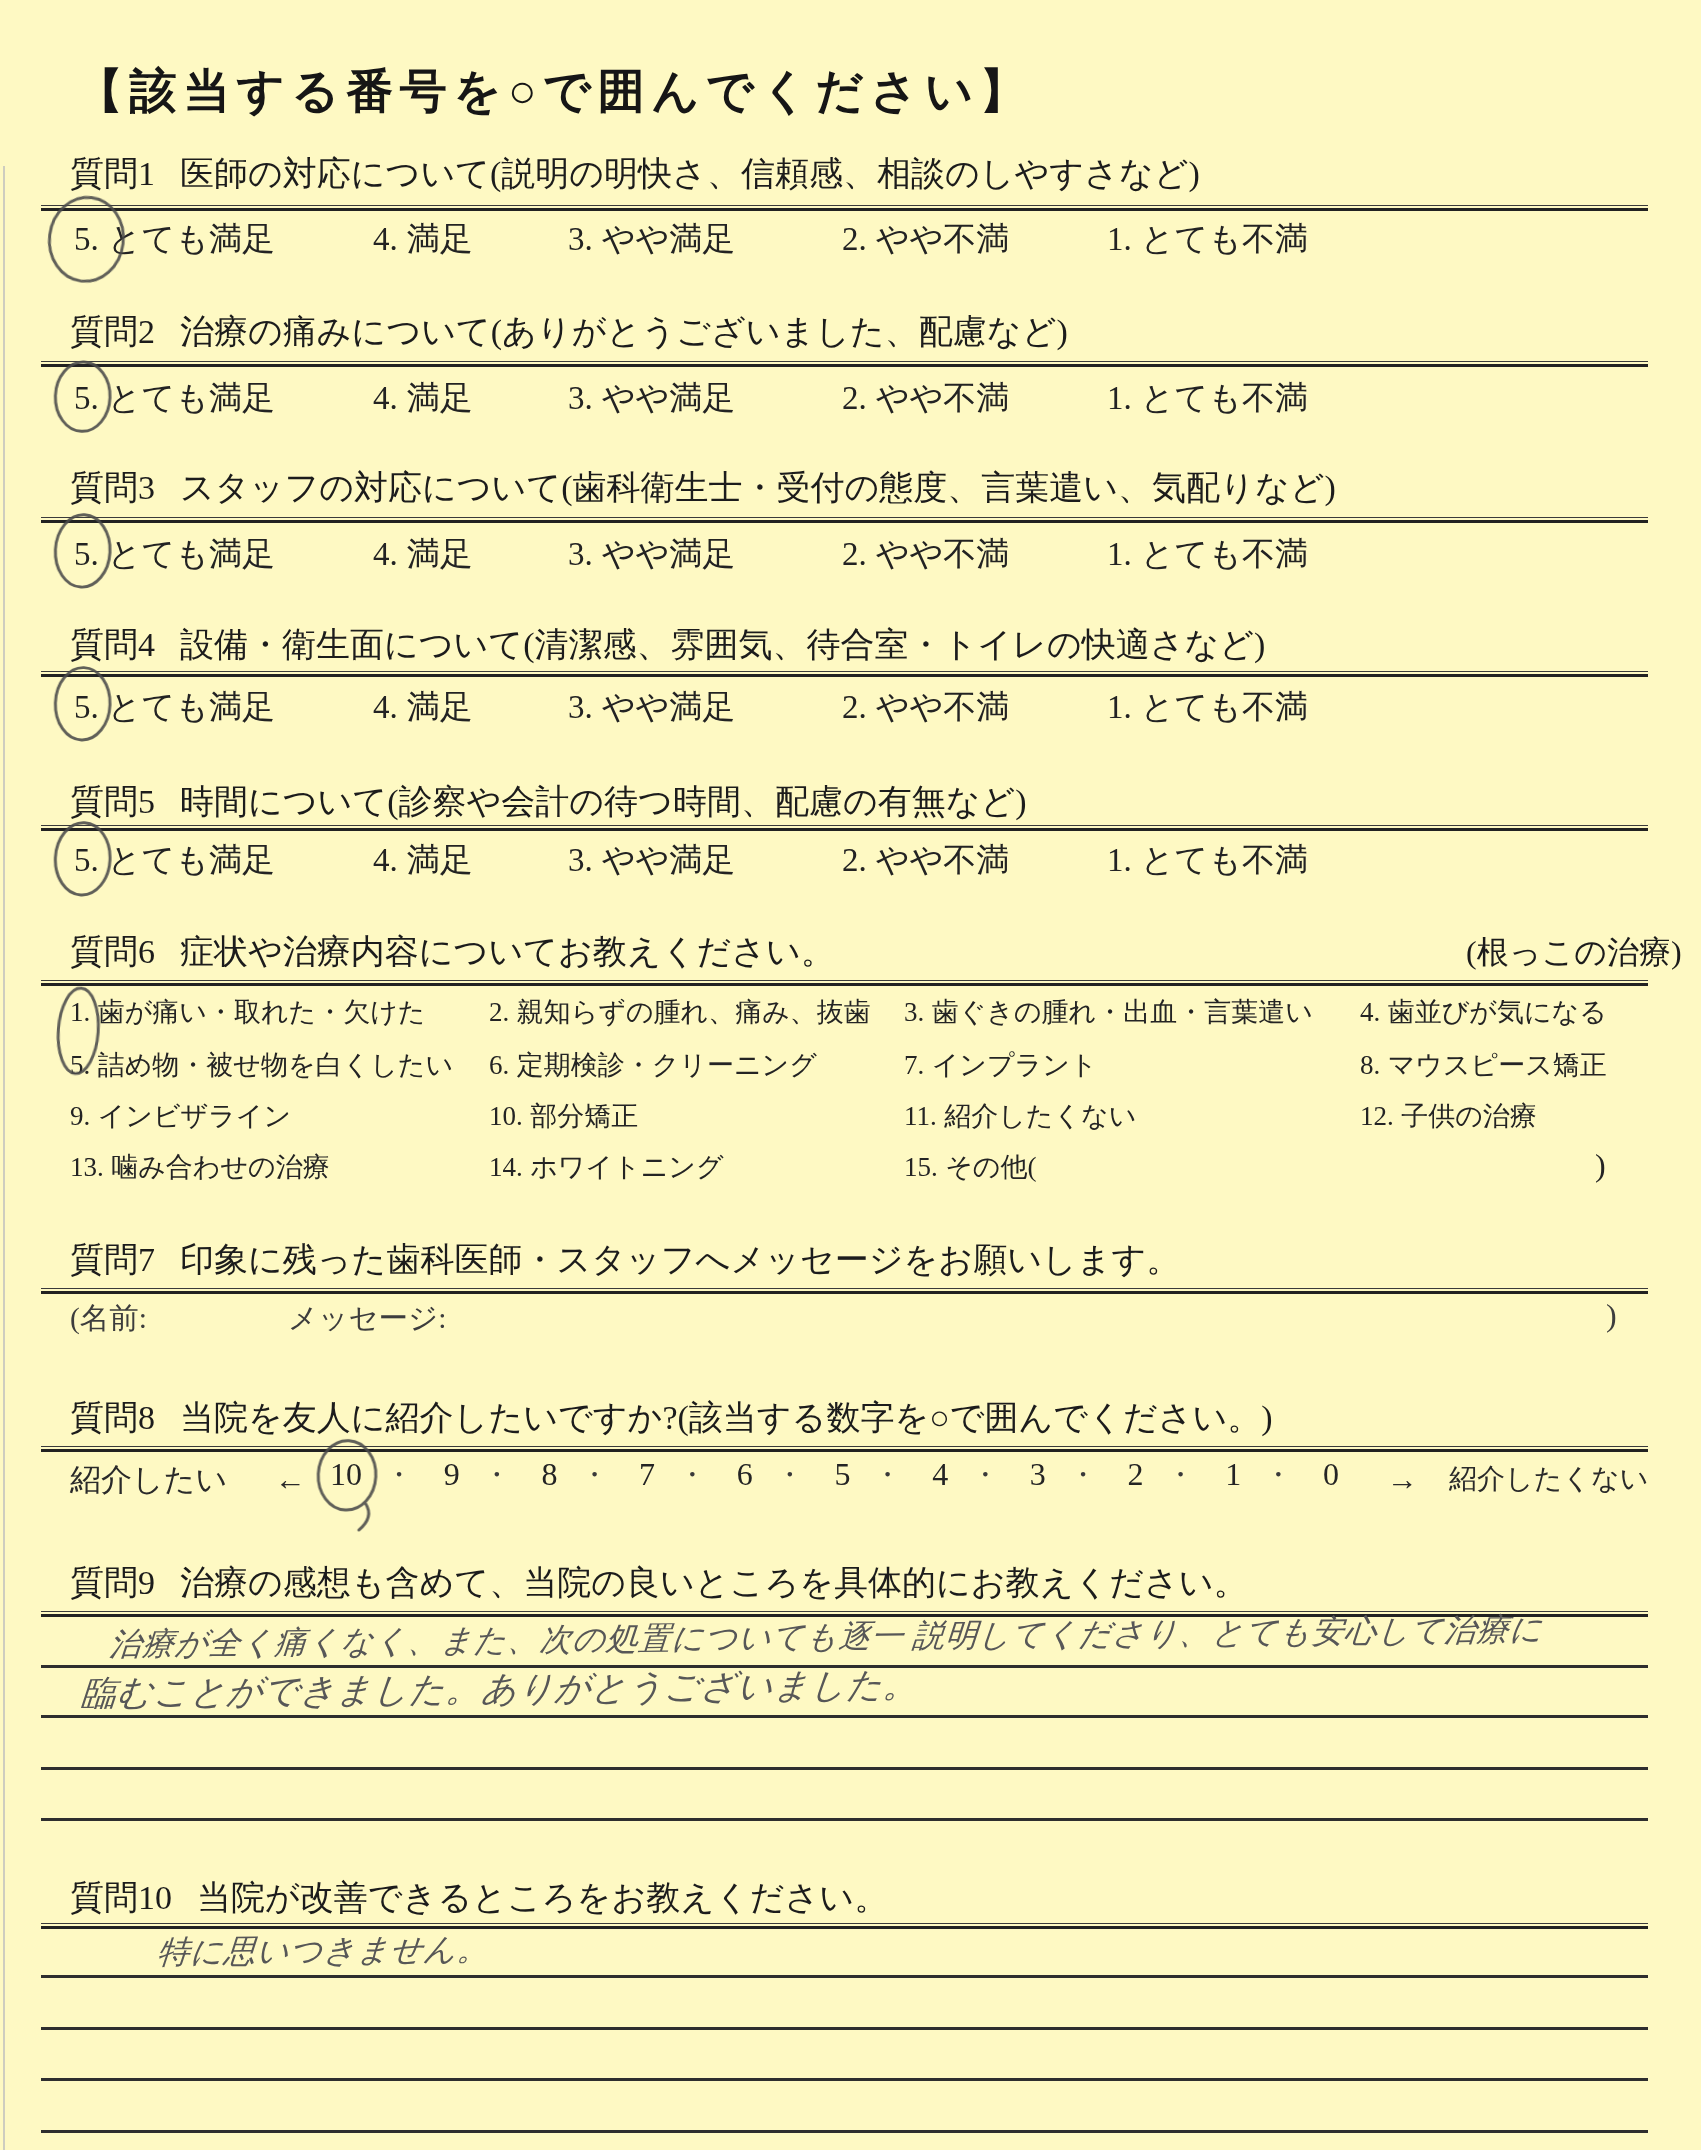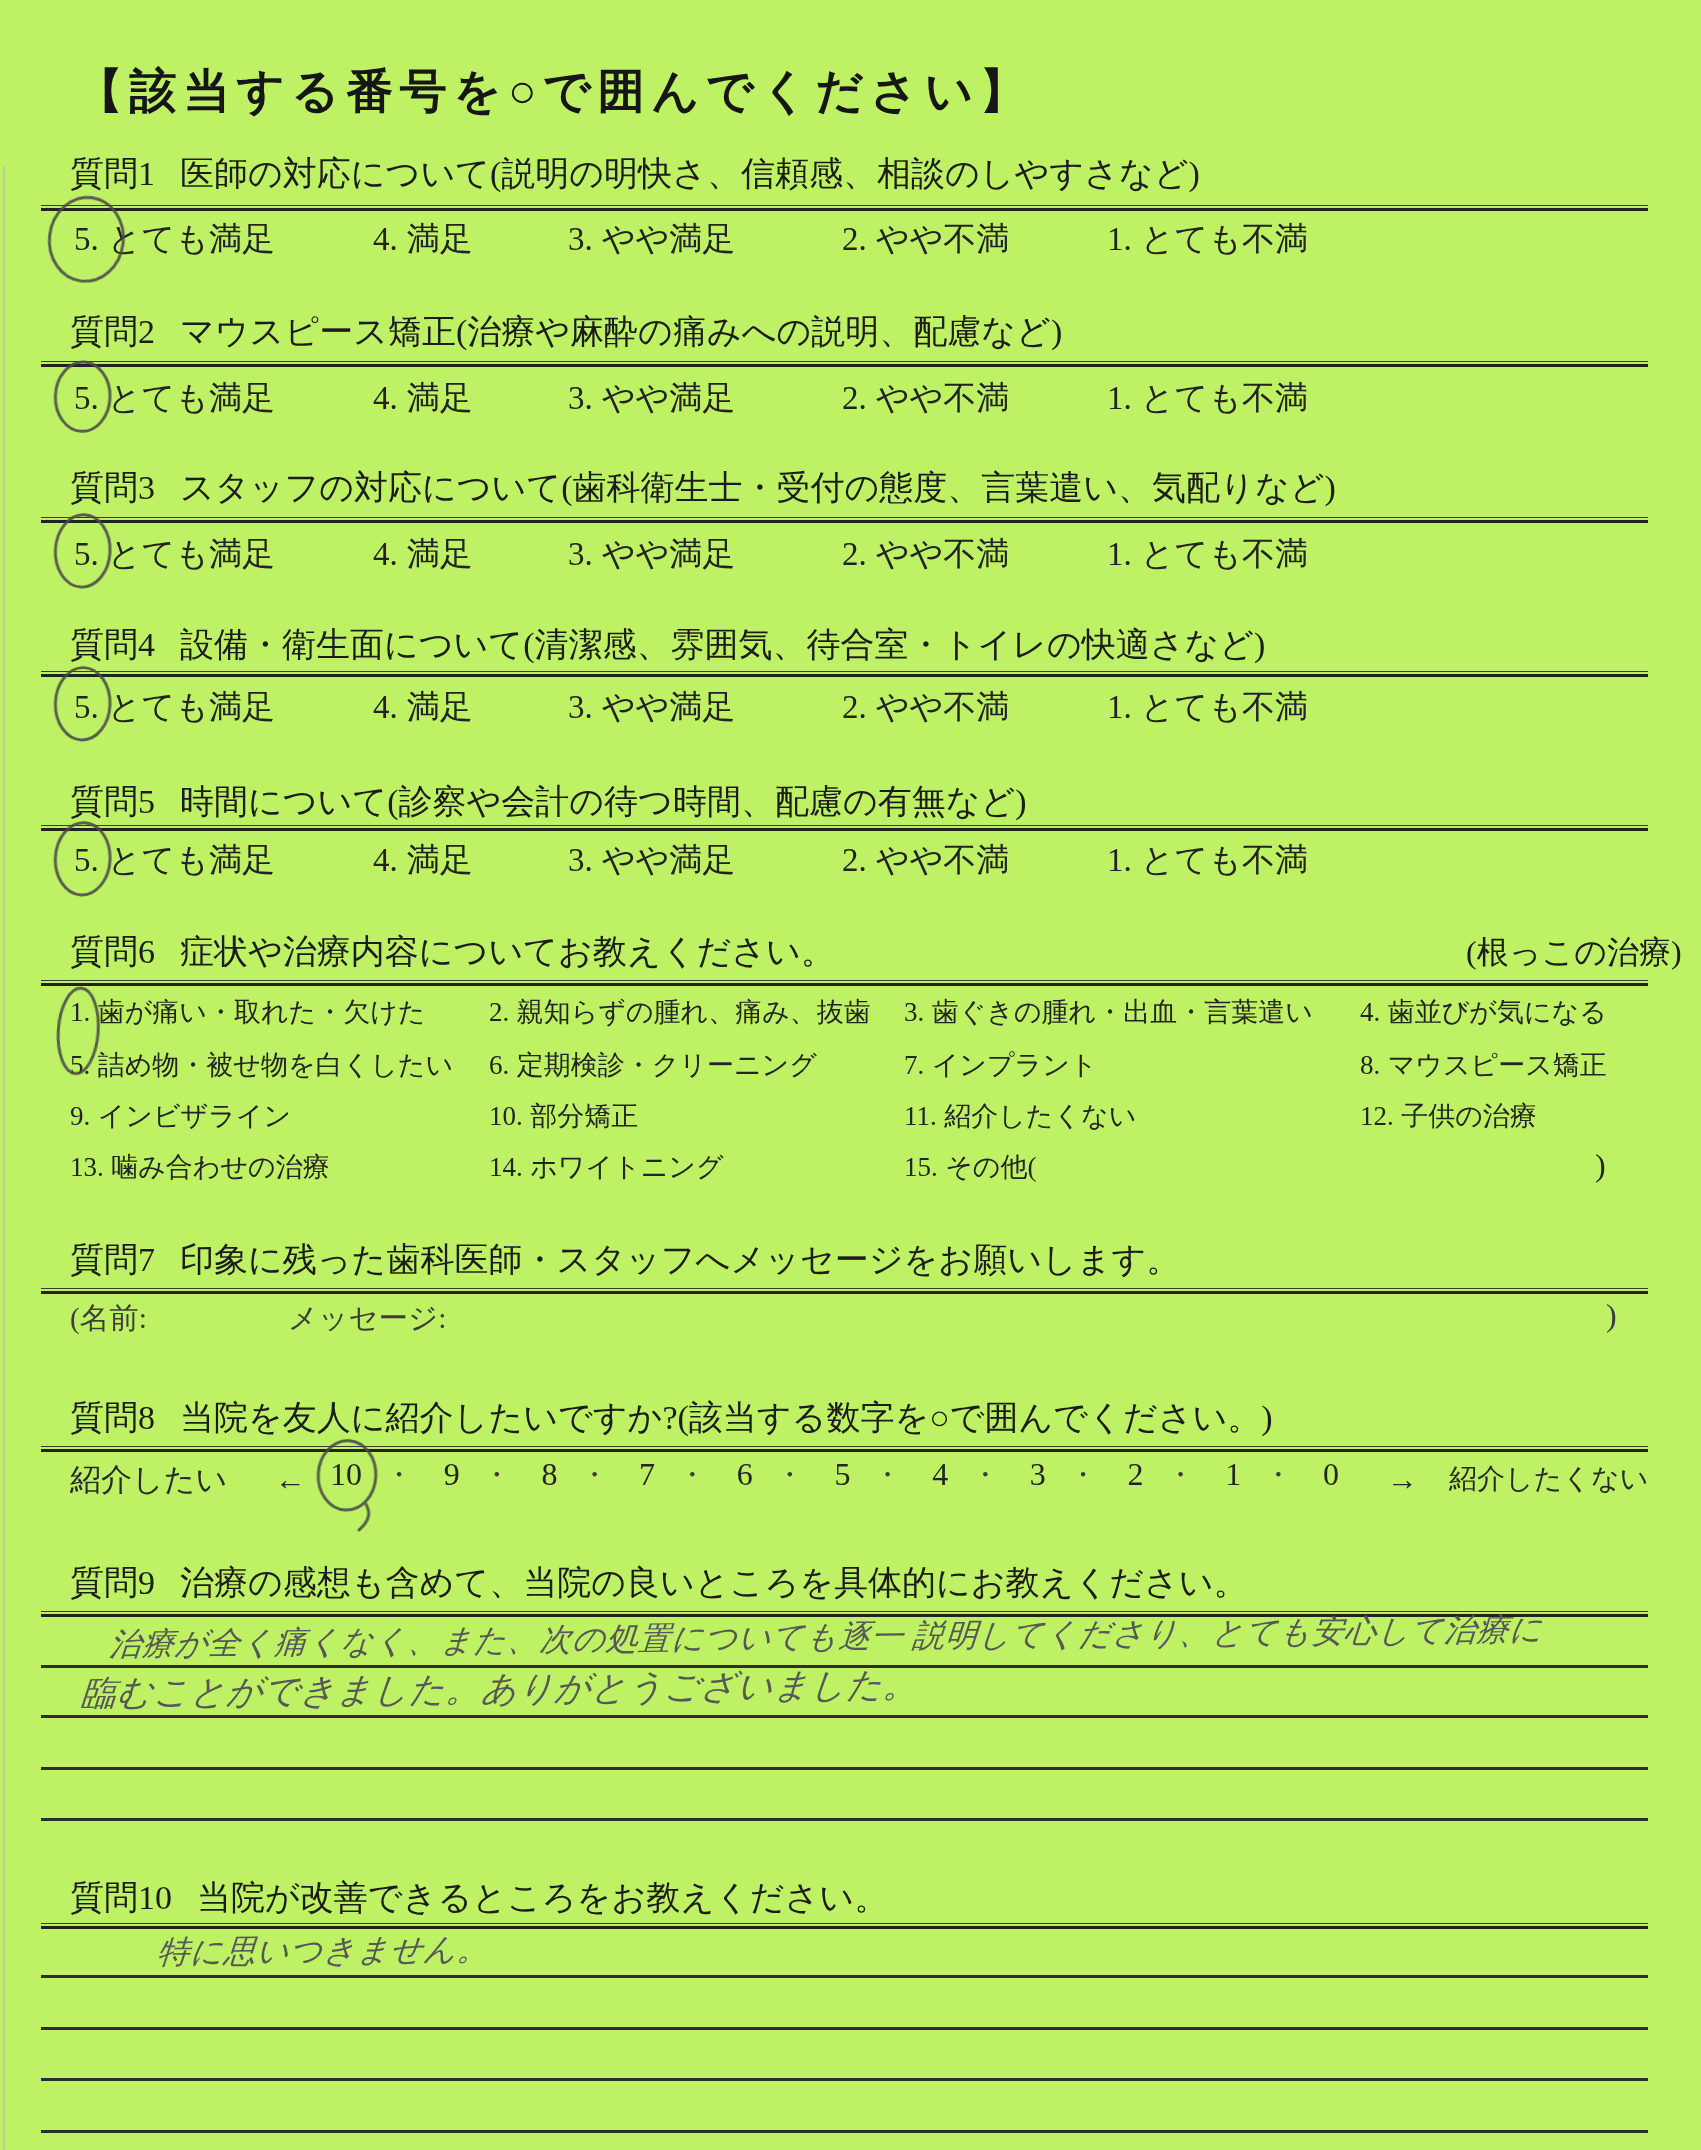--- a/index.html
+++ b/index.html
@@ -1,19 +1,19 @@
 <!DOCTYPE html>
 <html style="font-size:11.8px"><head>
 <meta charset="utf-8">
 <style>
   html,body{margin:0;padding:0;background:#e8e8e8;}
   .page{
     position:relative;
     width:1701px;height:2151px;
-    background:#bef264;
+    background:#fef9c3;
     overflow:hidden;
     font-family:"Liberation Serif","DejaVu Serif",serif;
     color:#222;
   }
   .page-title{
     position:absolute;left:76px;top:68px;
     font-size:47px;font-weight:bold;letter-spacing:6.6px;color:#161616;
     white-space:nowrap;line-height:1;
   }
   .q-title{
@@ -78,21 +78,21 @@
   <div class="rule" style="top:205px"></div>
   <div class="opt-row" style="top:221px">
     <span class="opt" style="left:74px"><span class="num">5.</span><span>とても満足</span></span>
     <span class="opt" style="left:373px"><span class="num">4.</span><span>満足</span></span>
     <span class="opt" style="left:568px"><span class="num">3.</span><span>やや満足</span></span>
     <span class="opt" style="left:842px"><span class="num">2.</span><span>やや不満</span></span>
     <span class="opt" style="left:1107px"><span class="num">1.</span><span>とても不満</span></span>
   </div>
 
   <div class="q-title" style="top:315px">
-    <span class="q-num">質問2</span><span>マウスピース矯正(治療や麻酔の痛みへの説明、配慮など)</span>
+    <span class="q-num">質問2</span><span>治療の痛みについて(ありがとうございました、配慮など)</span>
   </div>
   <div class="rule" style="top:361px"></div>
   <div class="opt-row" style="top:380px">
     <span class="opt" style="left:74px"><span class="num">5.</span><span>とても満足</span></span>
     <span class="opt" style="left:373px"><span class="num">4.</span><span>満足</span></span>
     <span class="opt" style="left:568px"><span class="num">3.</span><span>やや満足</span></span>
     <span class="opt" style="left:842px"><span class="num">2.</span><span>やや不満</span></span>
     <span class="opt" style="left:1107px"><span class="num">1.</span><span>とても不満</span></span>
   </div>
 

